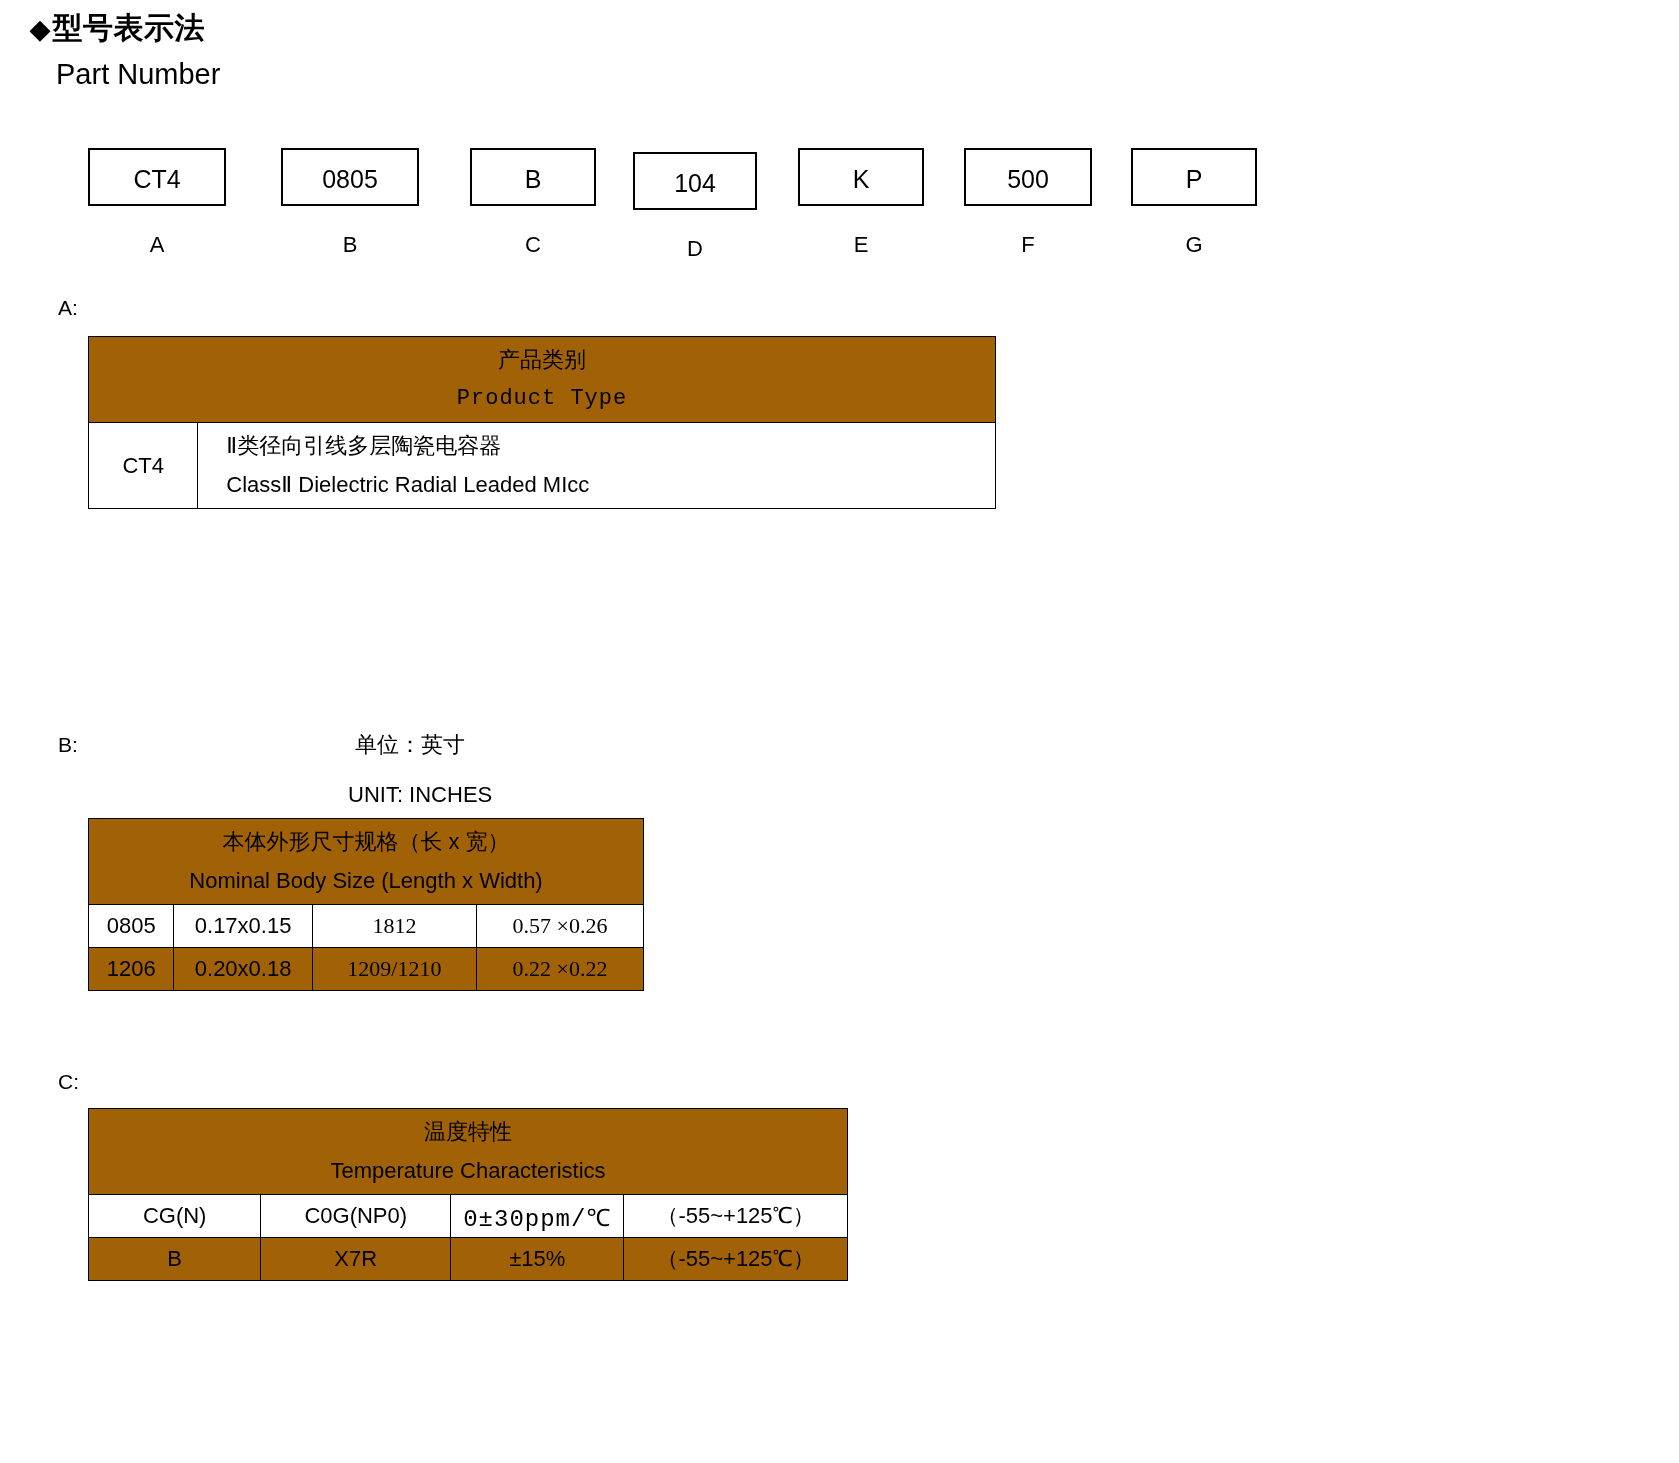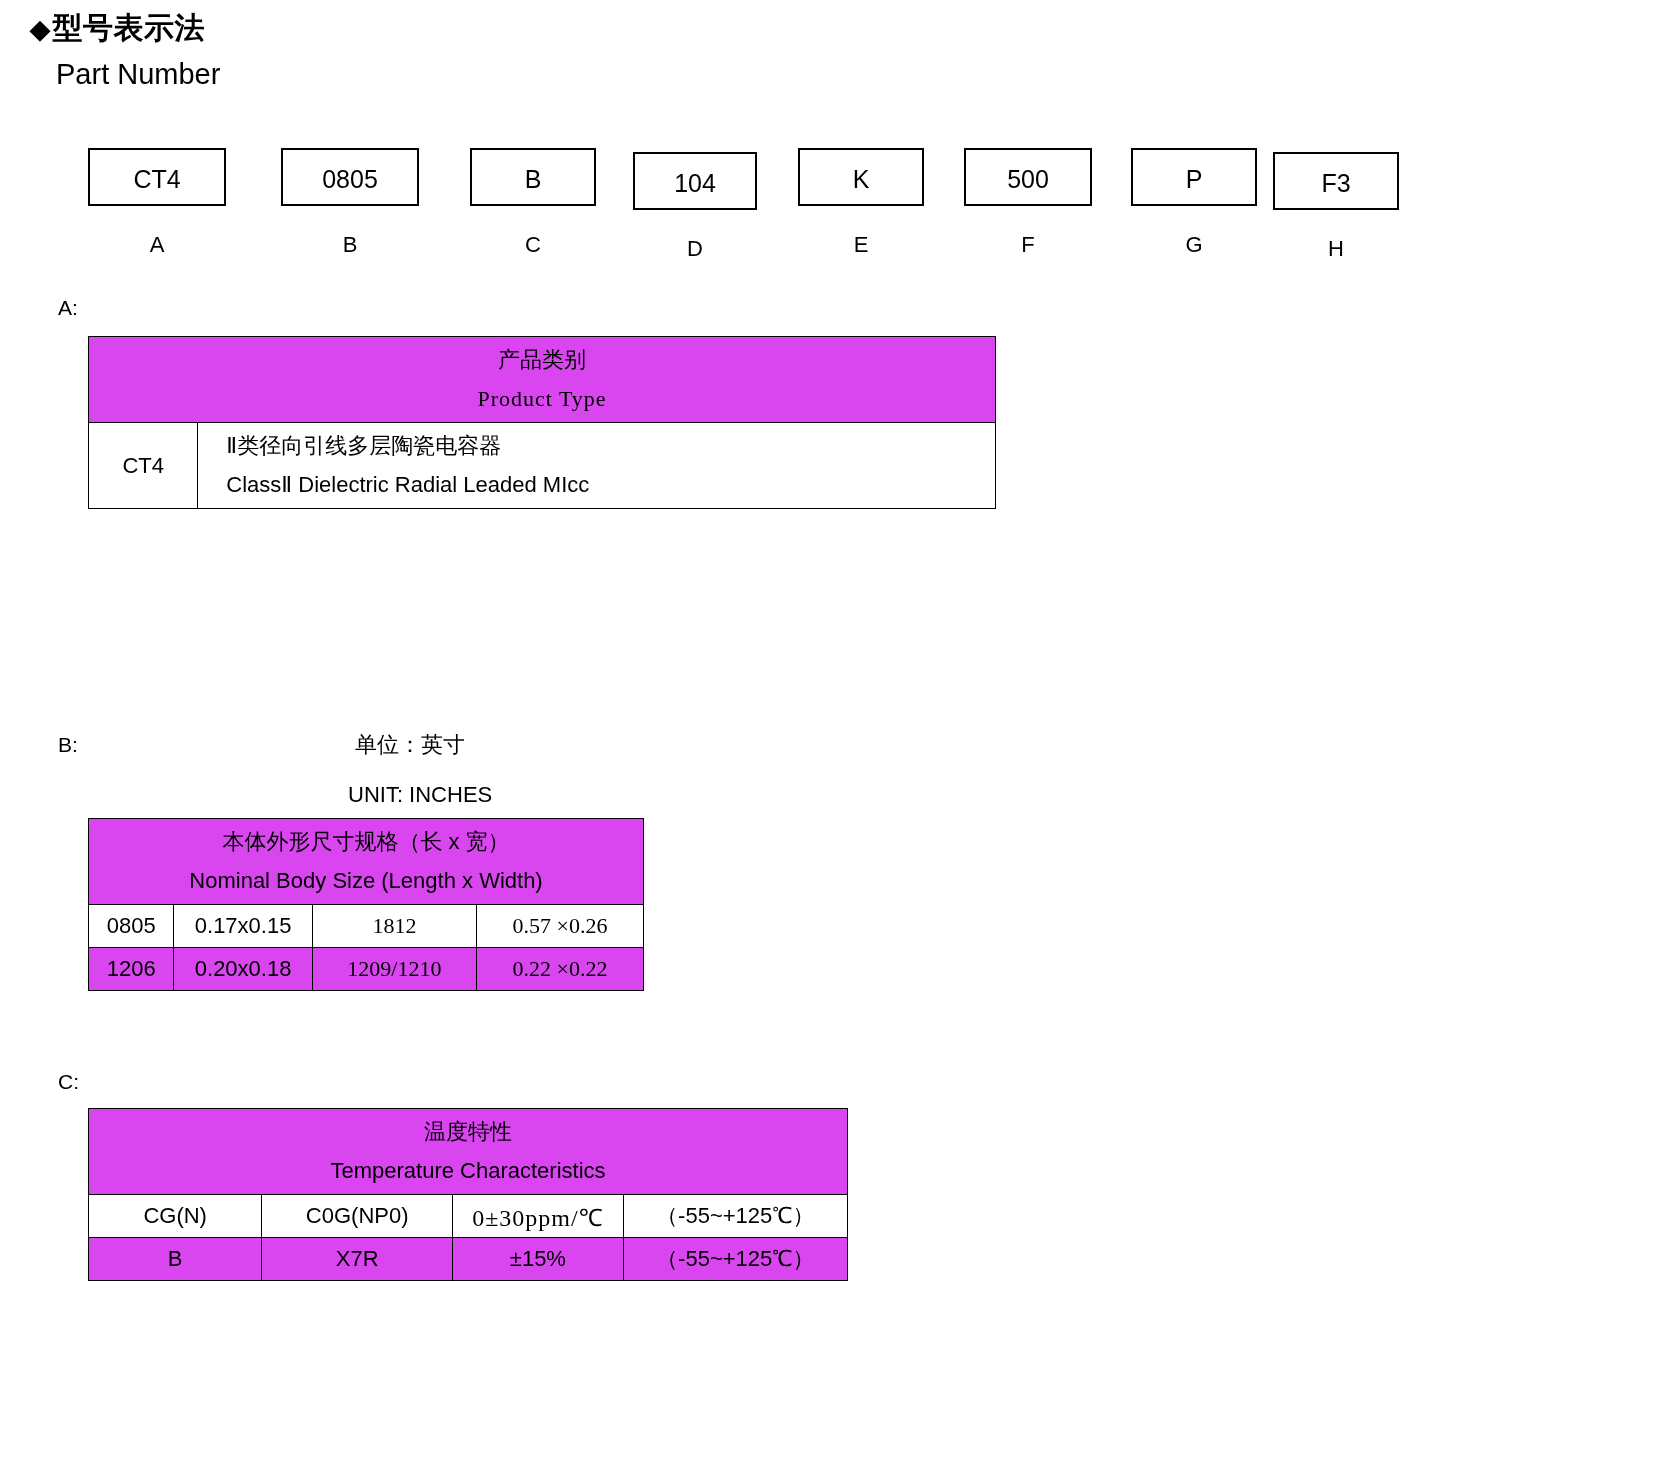--- a/index.html
+++ b/index.html
@@ -82,24 +82,24 @@
     background: #fff;
   }
   table.grid td {
     border: 1px solid #000;
     text-align: center;
     vertical-align: middle;
     padding: 4px 6px;
     font-size: 22px;
   }
   .shade {
-    background: #d946ef;
+    background: #a16207;
   }
   .mono {
-    font-family: Liberation Serif, serif;
+    font-family: Liberation Mono, monospace;
     letter-spacing: 1px;
   }
   .serif {
     font-family: "Liberation Serif", serif;
     font-size: 24px;
   }
   .two-line {
     line-height: 1.75;
   }
   .two-line .ln1 { display: block; }
@@ -163,24 +163,20 @@
     <div class="pn-cell" style="left:876px; width:128px;">
       <div class="pn-box">500</div>
       <div class="pn-letter">F</div>
     </div>
 
     <div class="pn-cell" style="left:1043px; width:126px;">
       <div class="pn-box">P</div>
       <div class="pn-letter">G</div>
     </div>
 
-    <div class="pn-cell" style="left:1185px; width:126px; top:4px;">
-      <div class="pn-box">F3</div>
-      <div class="pn-letter">H</div>
-    </div>
 
   </div>
 
   <div class="sec-label" style="left:58px; top:296px;">A:</div>
 
   <table class="grid" id="table-a">
     <tbody>
         <tr>
       <td class="shade cell-pad-lg two-line" colspan="2">
         <span class="ln1">产品类别</span>

